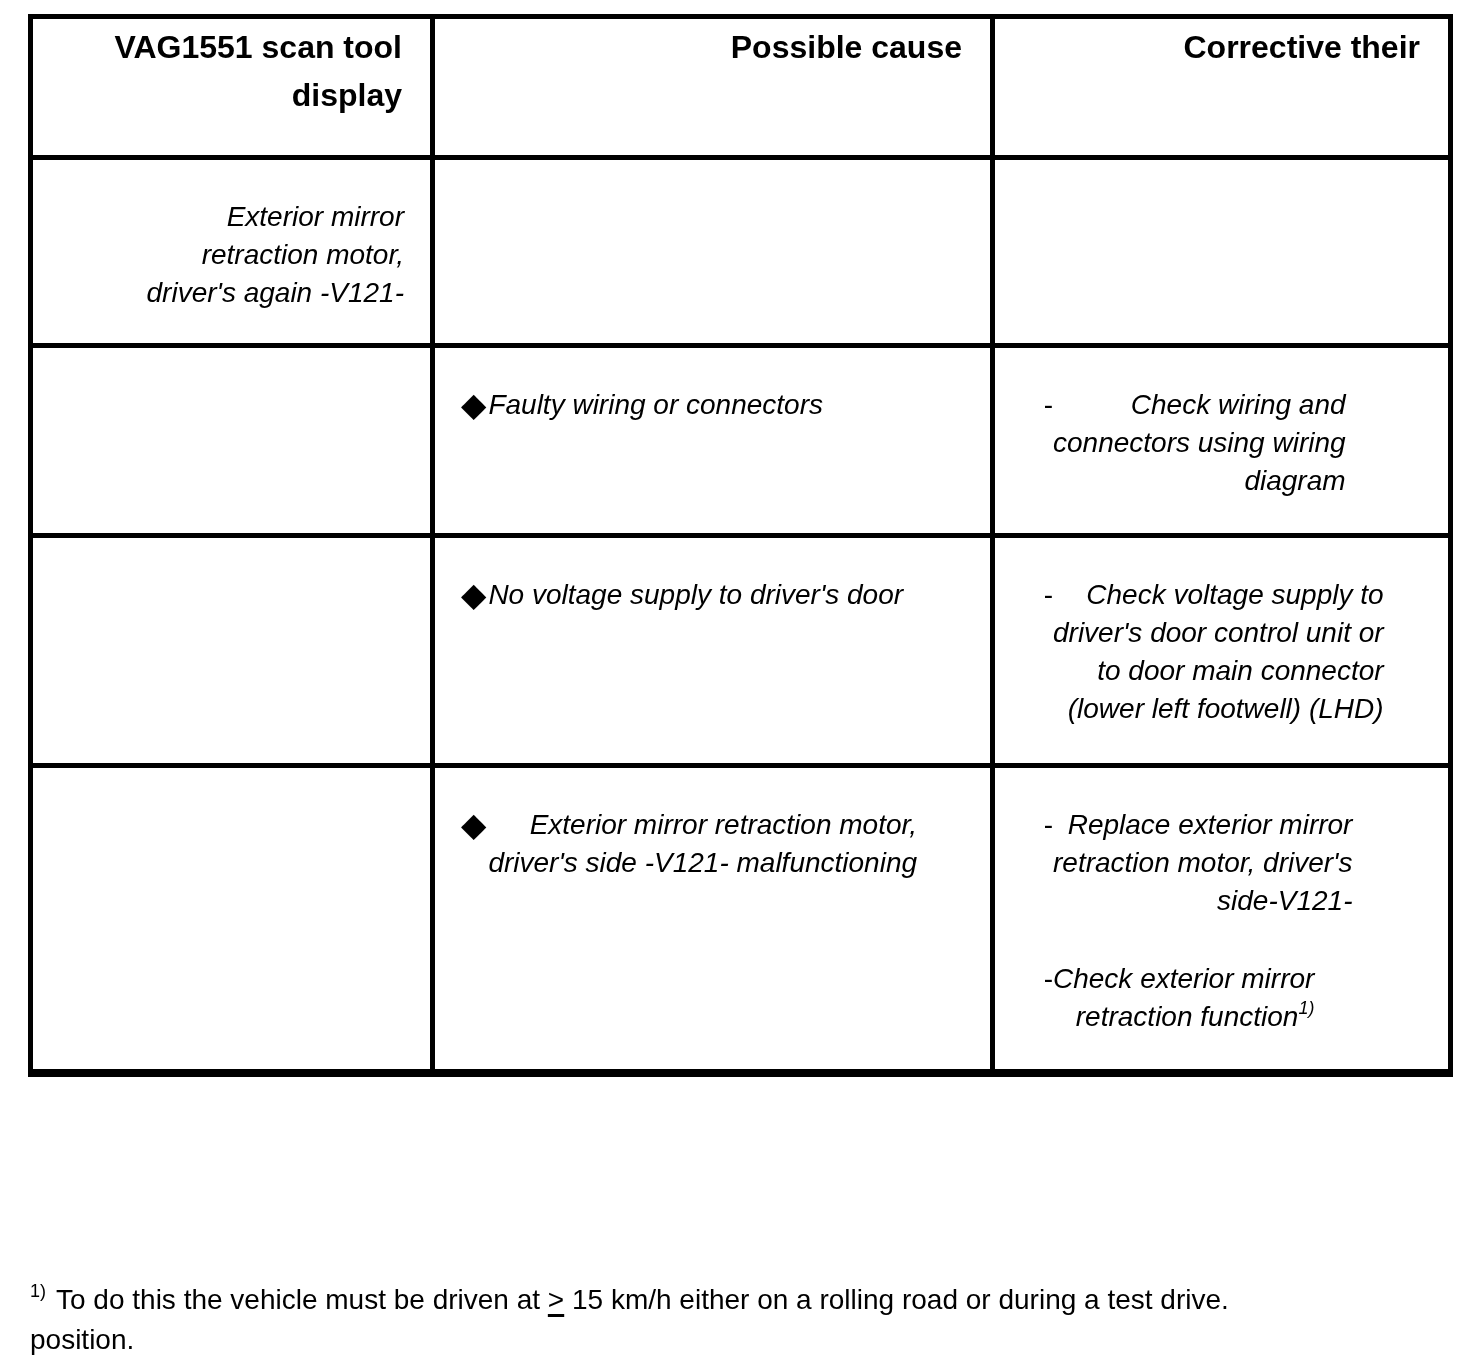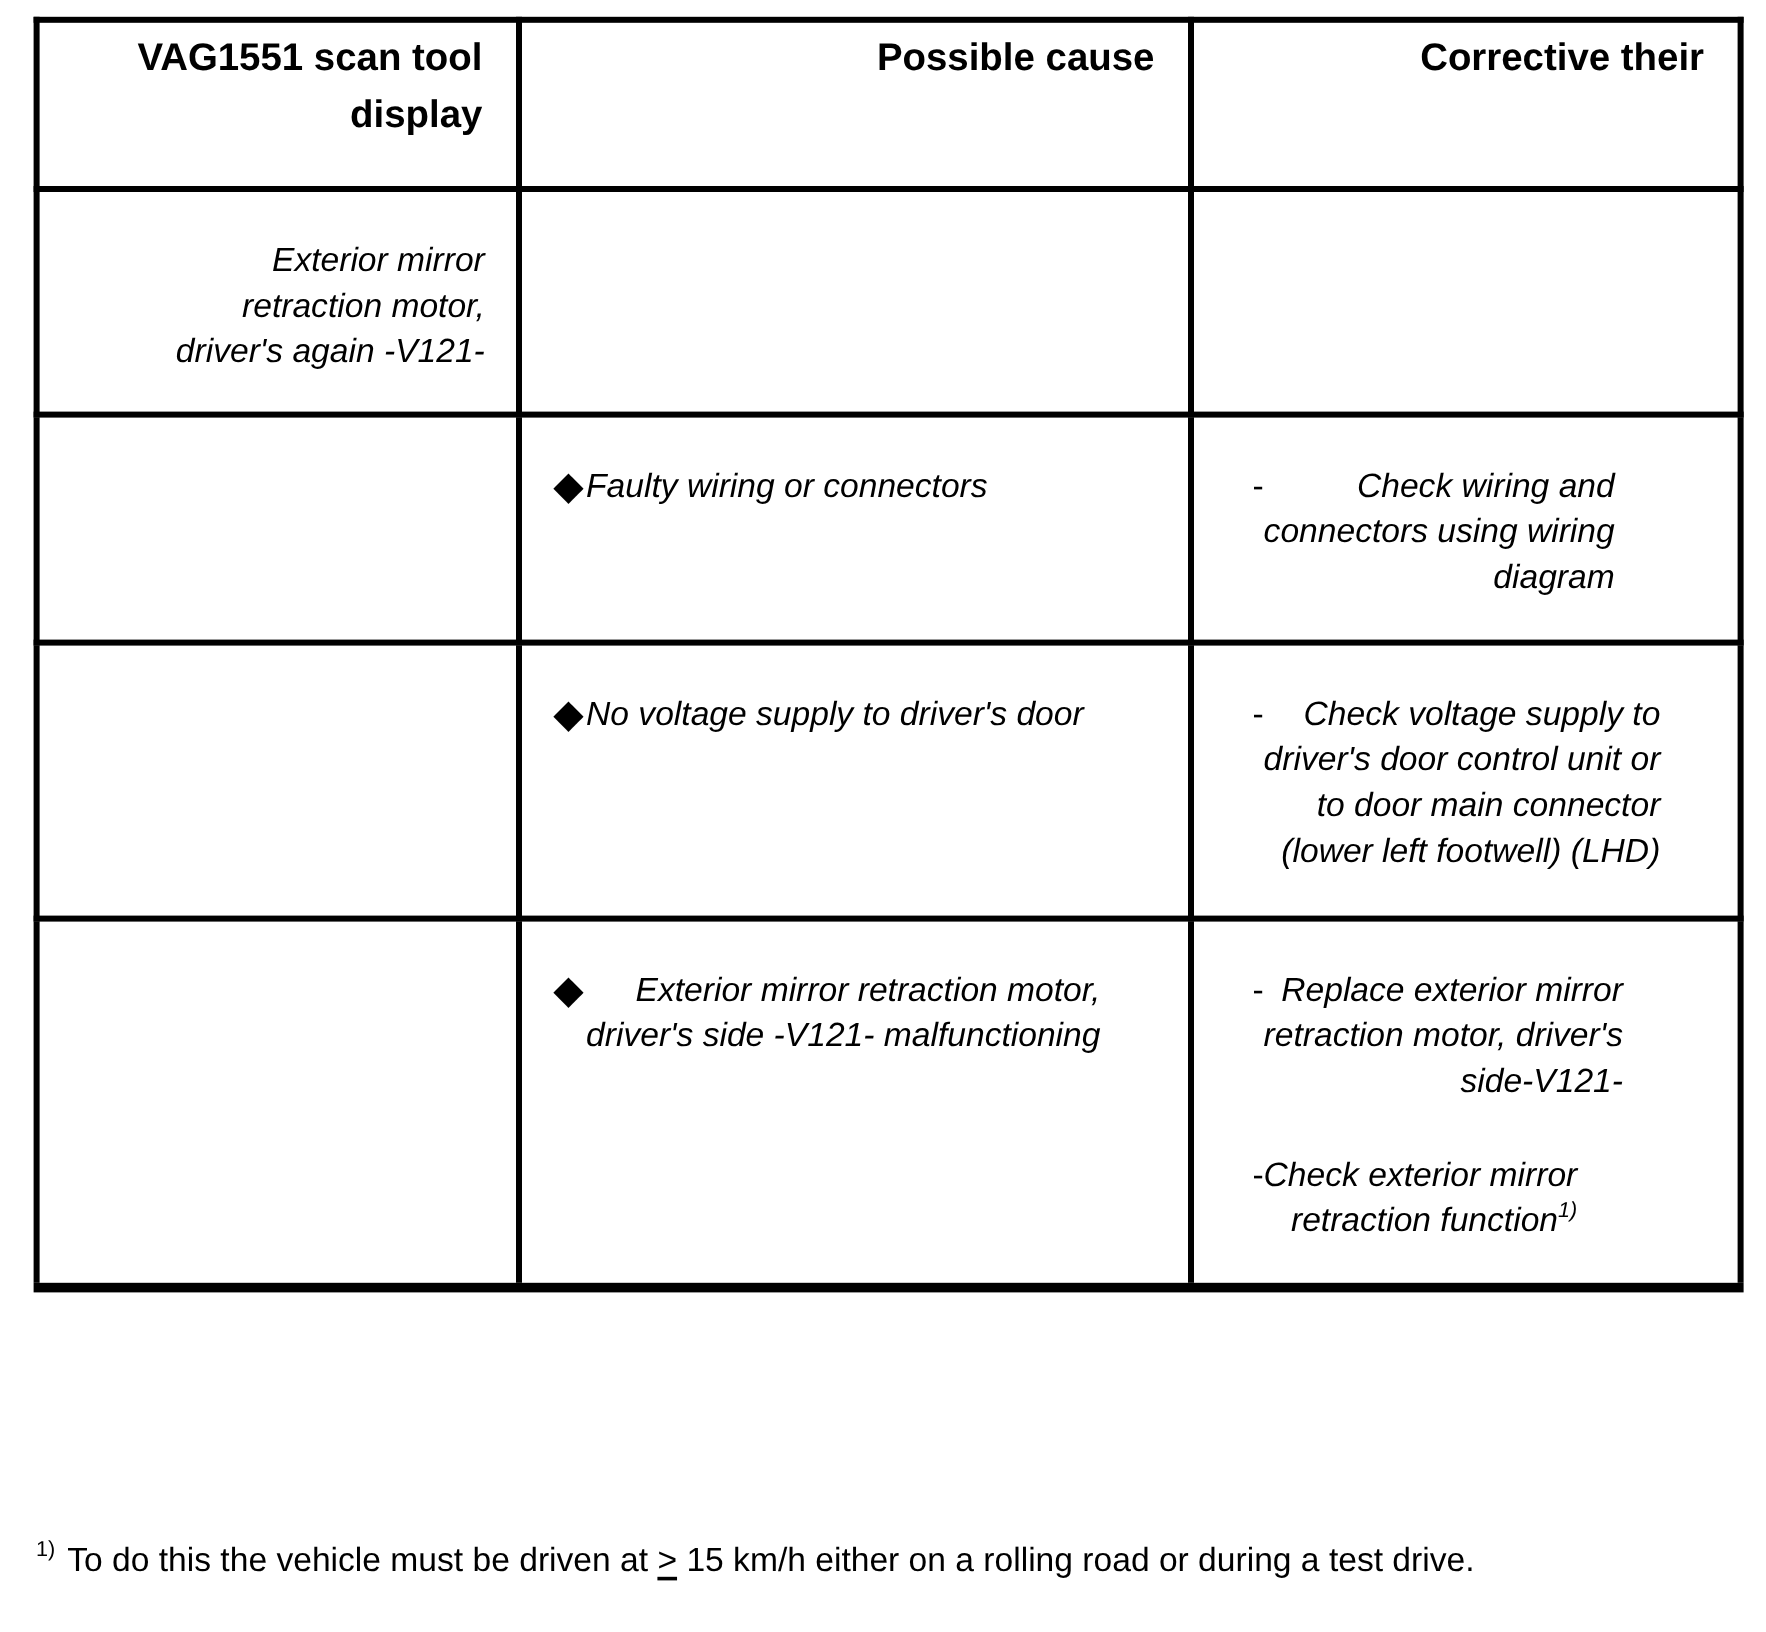--- a/index.html
+++ b/index.html
@@ -211,15 +211,16 @@
             <div class="body-line"><span>retraction function</span><sup class="fn-ref">1)</sup></div>
           </div>
         </div>
       </td>
     </tr>
   </tbody>
     </table>
 
   <div class="footnote">
     <div class="fn-line"><sup class="fn-ref">1)</sup><span>To do this the vehicle must be driven at </span><span class="ge-symbol">&gt;</span><span> 15 km/h either on a rolling road or during a test drive.</span></div>
+    <div class="fn-line">position.</div>
   </div>
 
 </div>
 
 </body></html>

